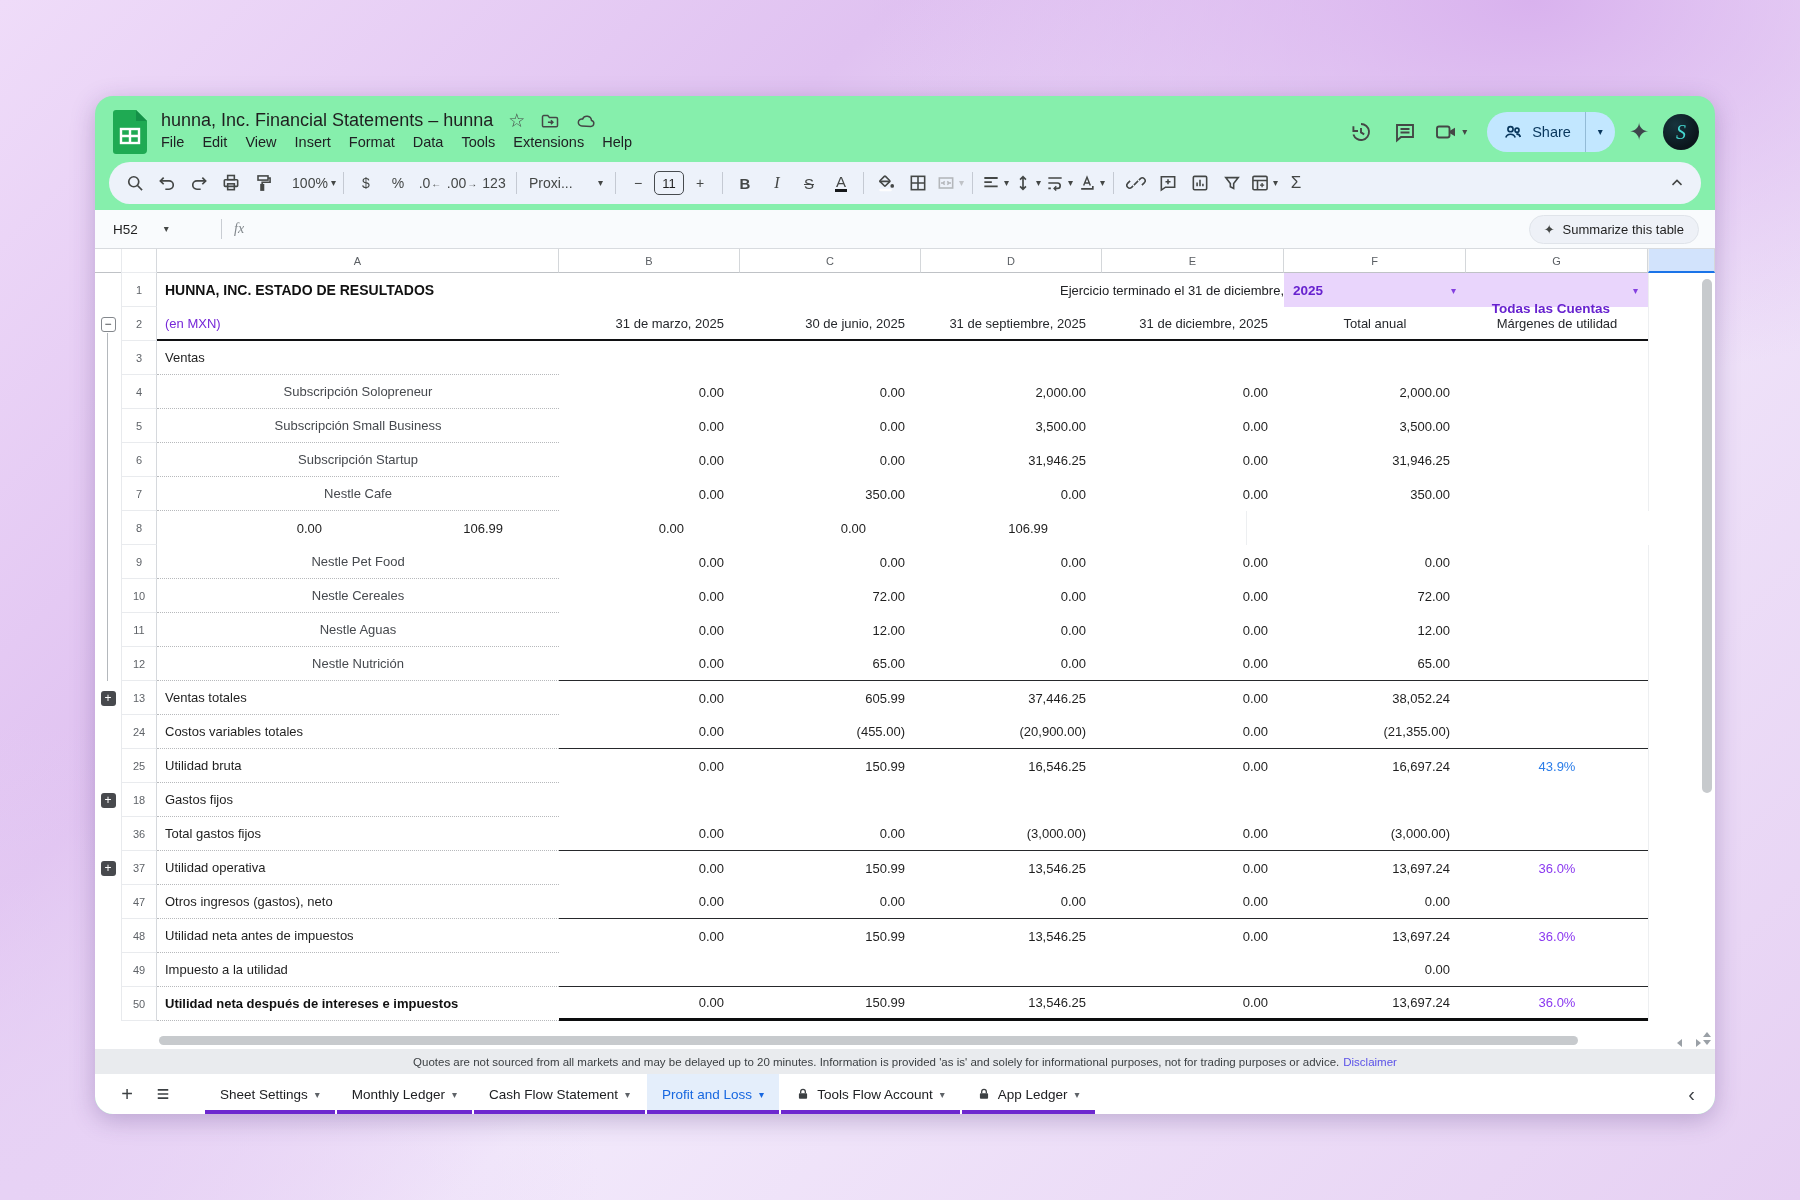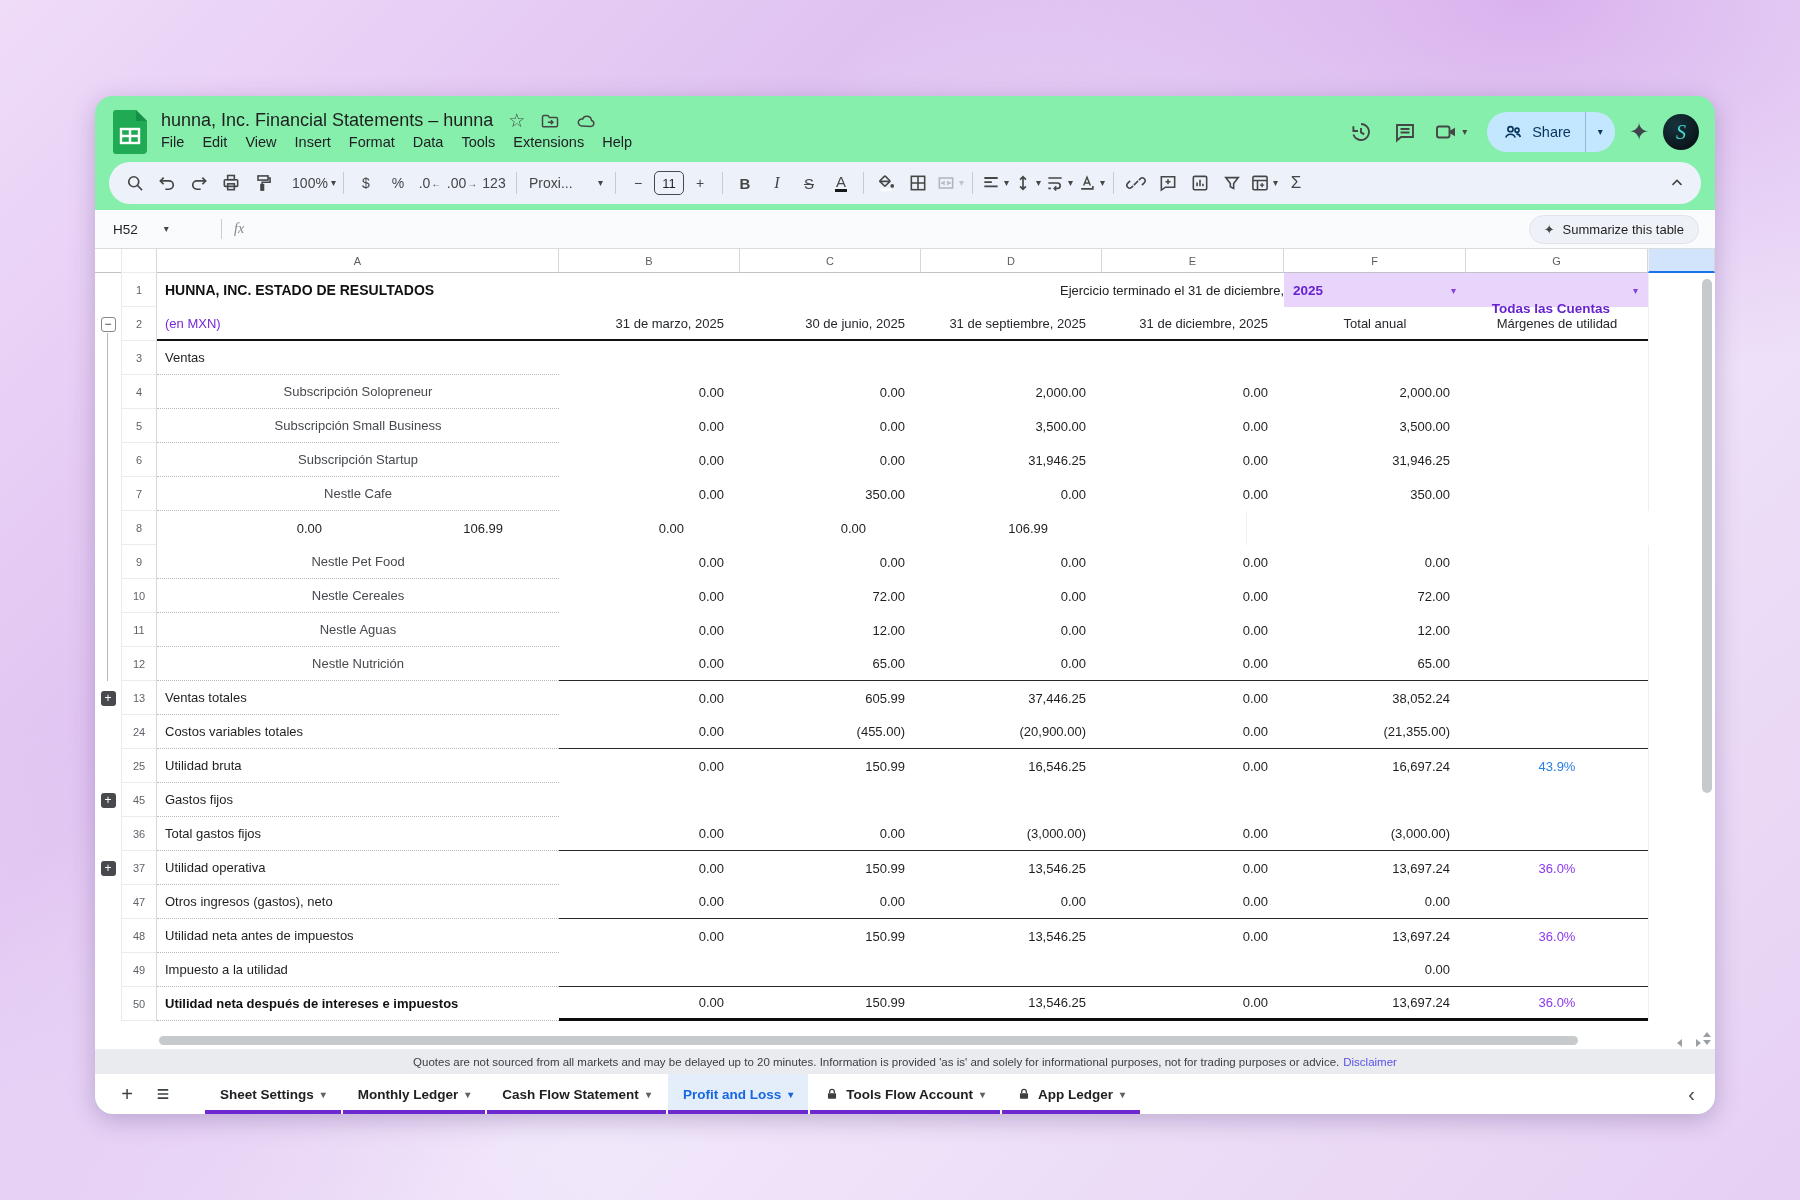--- a/index.html
+++ b/index.html
@@ -117,21 +117,21 @@
   .tri-right{width:0;height:0;border-top:4px solid transparent;border-bottom:4px solid transparent;border-left:5px solid #9aa0a6;}
 
   
   .disclaimer{height:25px;background:#e9ebee;display:flex;align-items:center;justify-content:center;font-size:11.5px;color:#3c4043;flex:none;gap:4px;}
   .disc-link{color:#5b51e8;}
 
   
   .tabbar{height:40px;background:#fff;display:flex;align-items:stretch;padding-left:14px;flex:none;}
   .tb-ctl{width:36px;display:flex;align-items:center;justify-content:center;color:#3c4043;font-size:20px;}
   .tabs{display:flex;margin-left:24px;}
-  .tab{display:flex;align-items:center;gap:7px;padding:0 15px;position:relative;font-size:13.5px;font-weight:700;color:#202124;margin-right:2px;}
+  .tab{display:flex;align-items:center;gap:7px;padding:0 15px;position:relative;font-size:13.5px;font-weight:400;color:#202124;margin-right:2px;}
   .tab::after{content:'';position:absolute;left:0;right:0;bottom:0;height:4px;background:#6d28cf;}
   .tab.active{color:#1767e0;background:#e4eefb;}
   .tab-caret{font-size:10px;color:#5f6368;}
   .tab.active .tab-caret{color:#1767e0;}
   .tab-chevron{margin-left:auto;margin-right:20px;display:flex;align-items:center;font-size:20px;color:#3f4348;}
 </style>
 </head>
 <body>
 
 <div class="page">
@@ -584,21 +584,21 @@
             <div class="cell c-d val uline">16,546.25</div>
             <div class="cell c-e val uline">0.00</div>
             <div class="cell c-f val uline">16,697.24</div>
             <div class="cell c-g center uline pct-blue">43.9%</div>
             <div class="cell c-h"></div>
           </div>
           <div class="row">
             <div class="cell c-gut">
               <div class="gbox plus">+</div>
             </div>
-            <div class="cell c-rh">45</div>
+            <div class="cell c-rh">18</div>
             <div class="cell c-a adot a-section">Gastos fijos</div>
             <div class="cell c-b val uline"></div>
             <div class="cell c-c val uline"></div>
             <div class="cell c-d val uline"></div>
             <div class="cell c-e val uline"></div>
             <div class="cell c-f val uline"></div>
             <div class="cell c-g center uline"></div>
             <div class="cell c-h"></div>
           </div>
           <div class="row u-thin">

